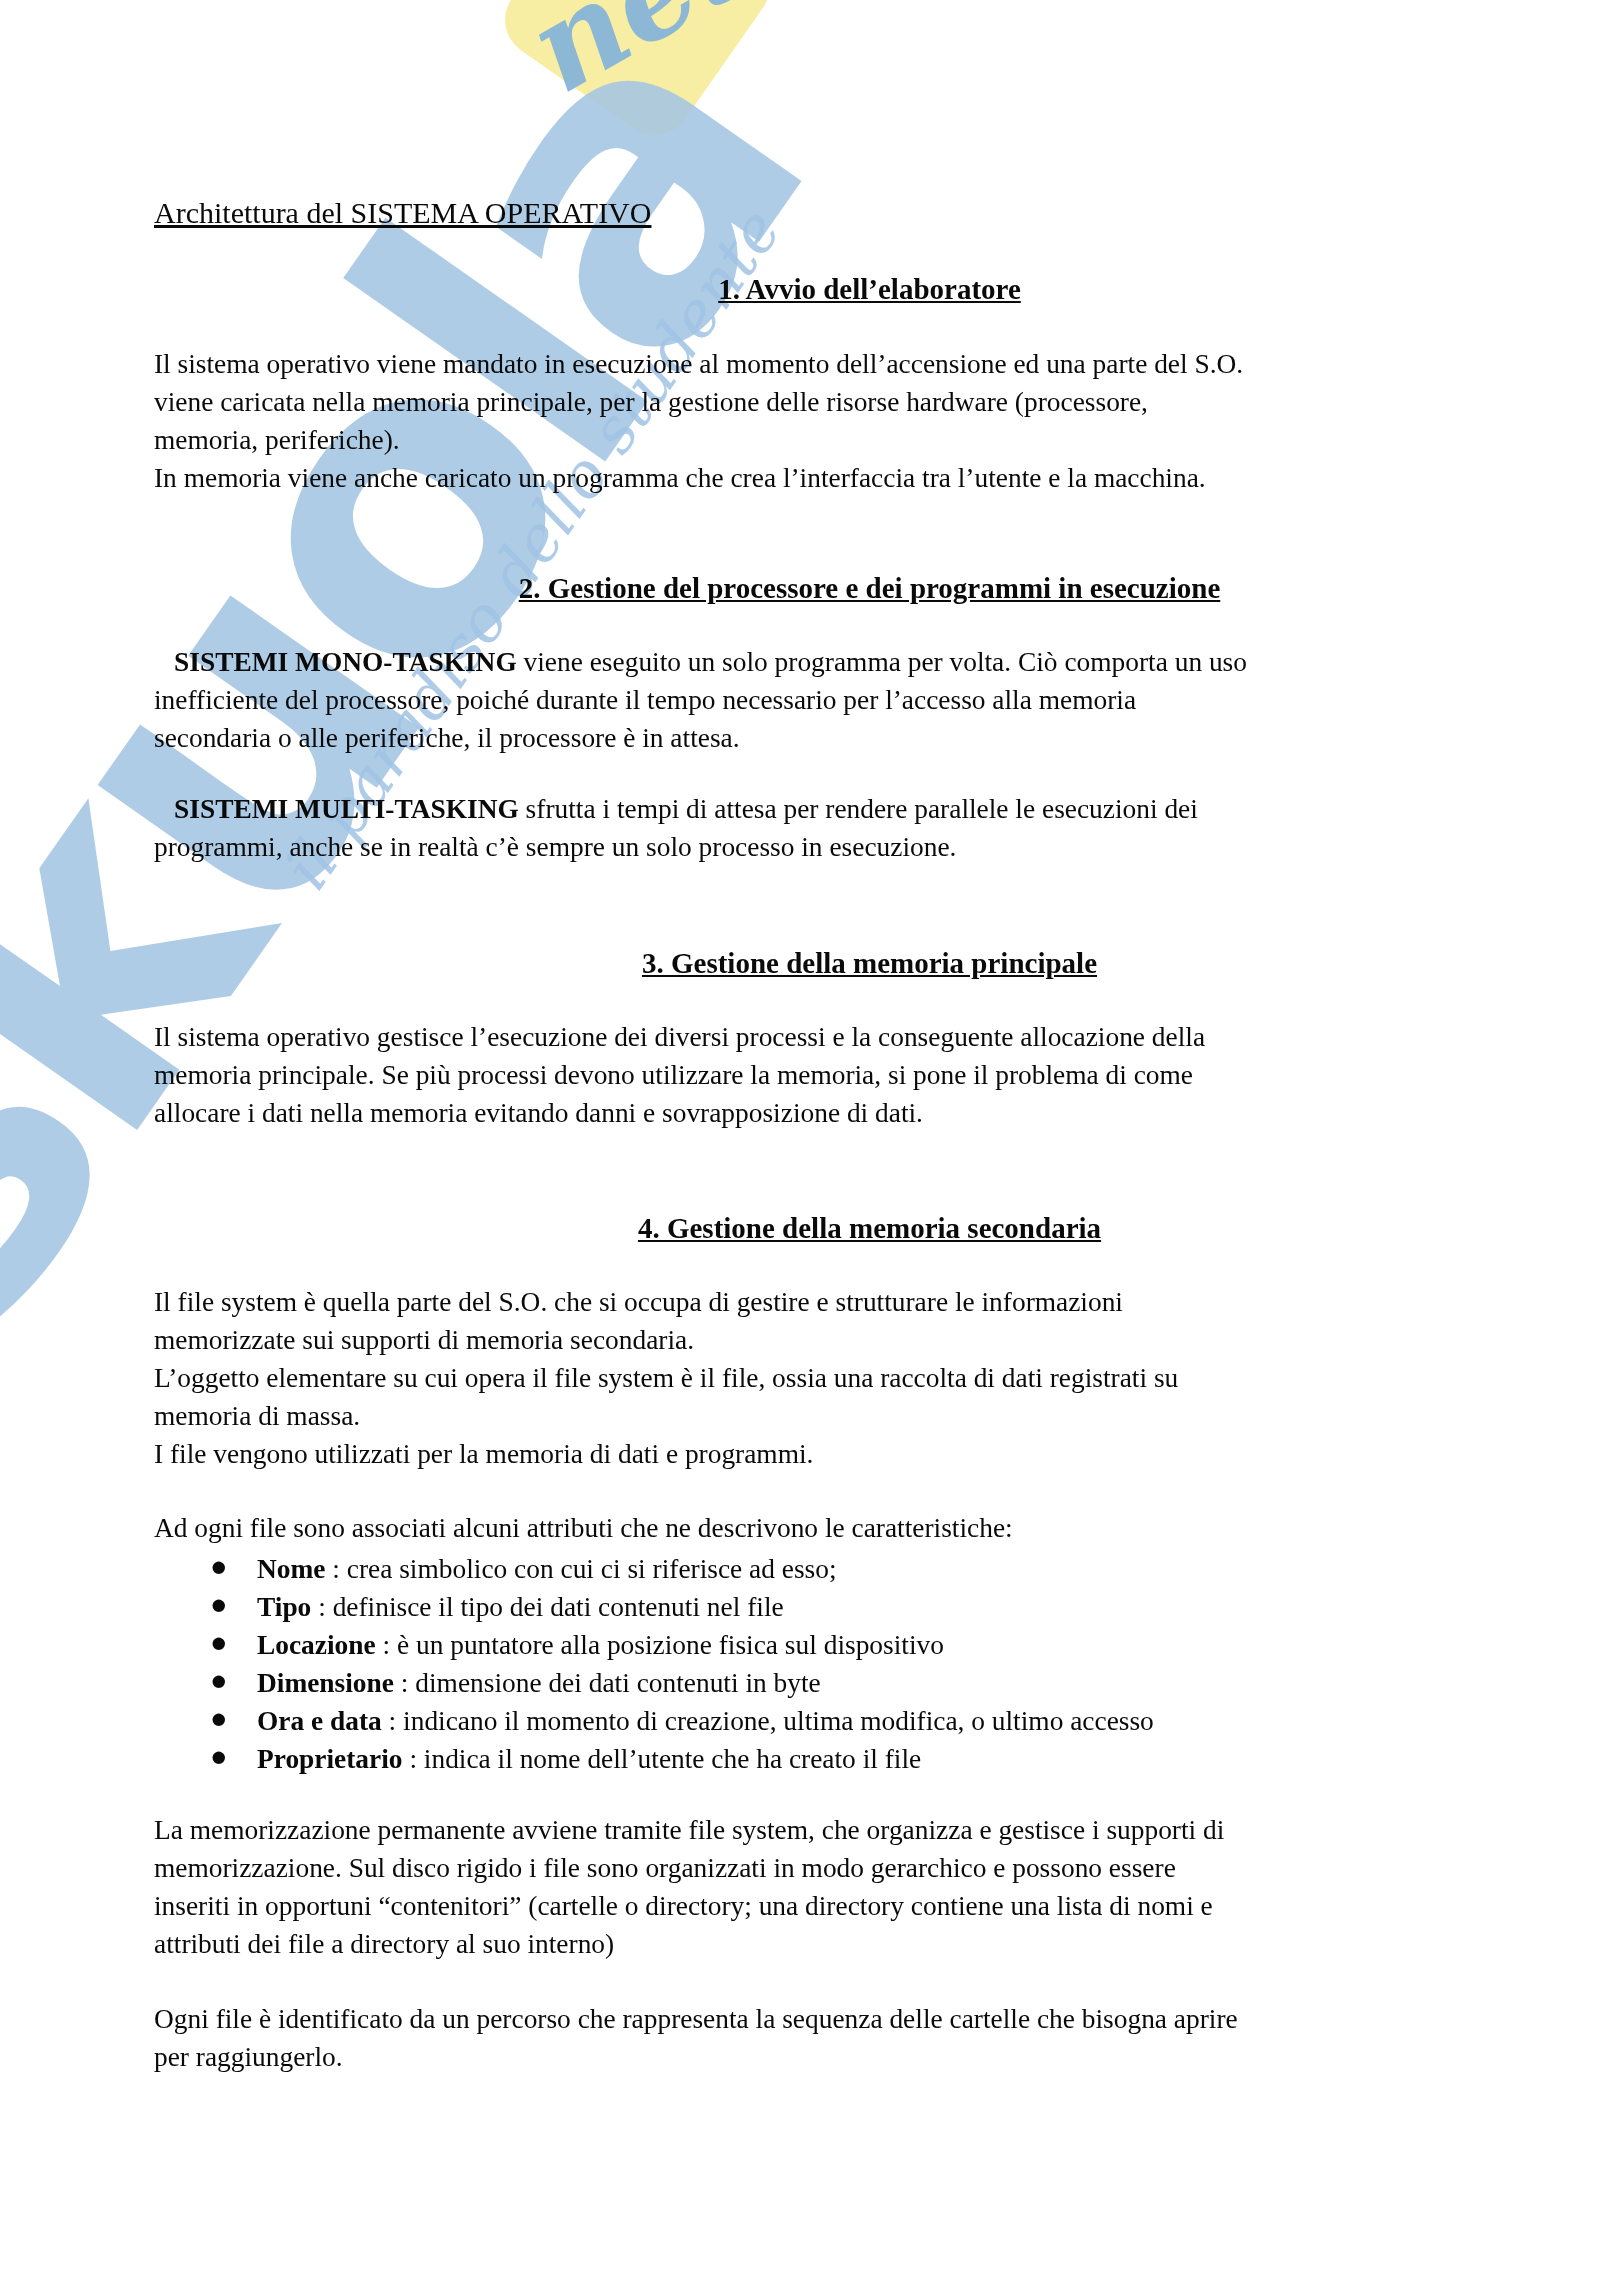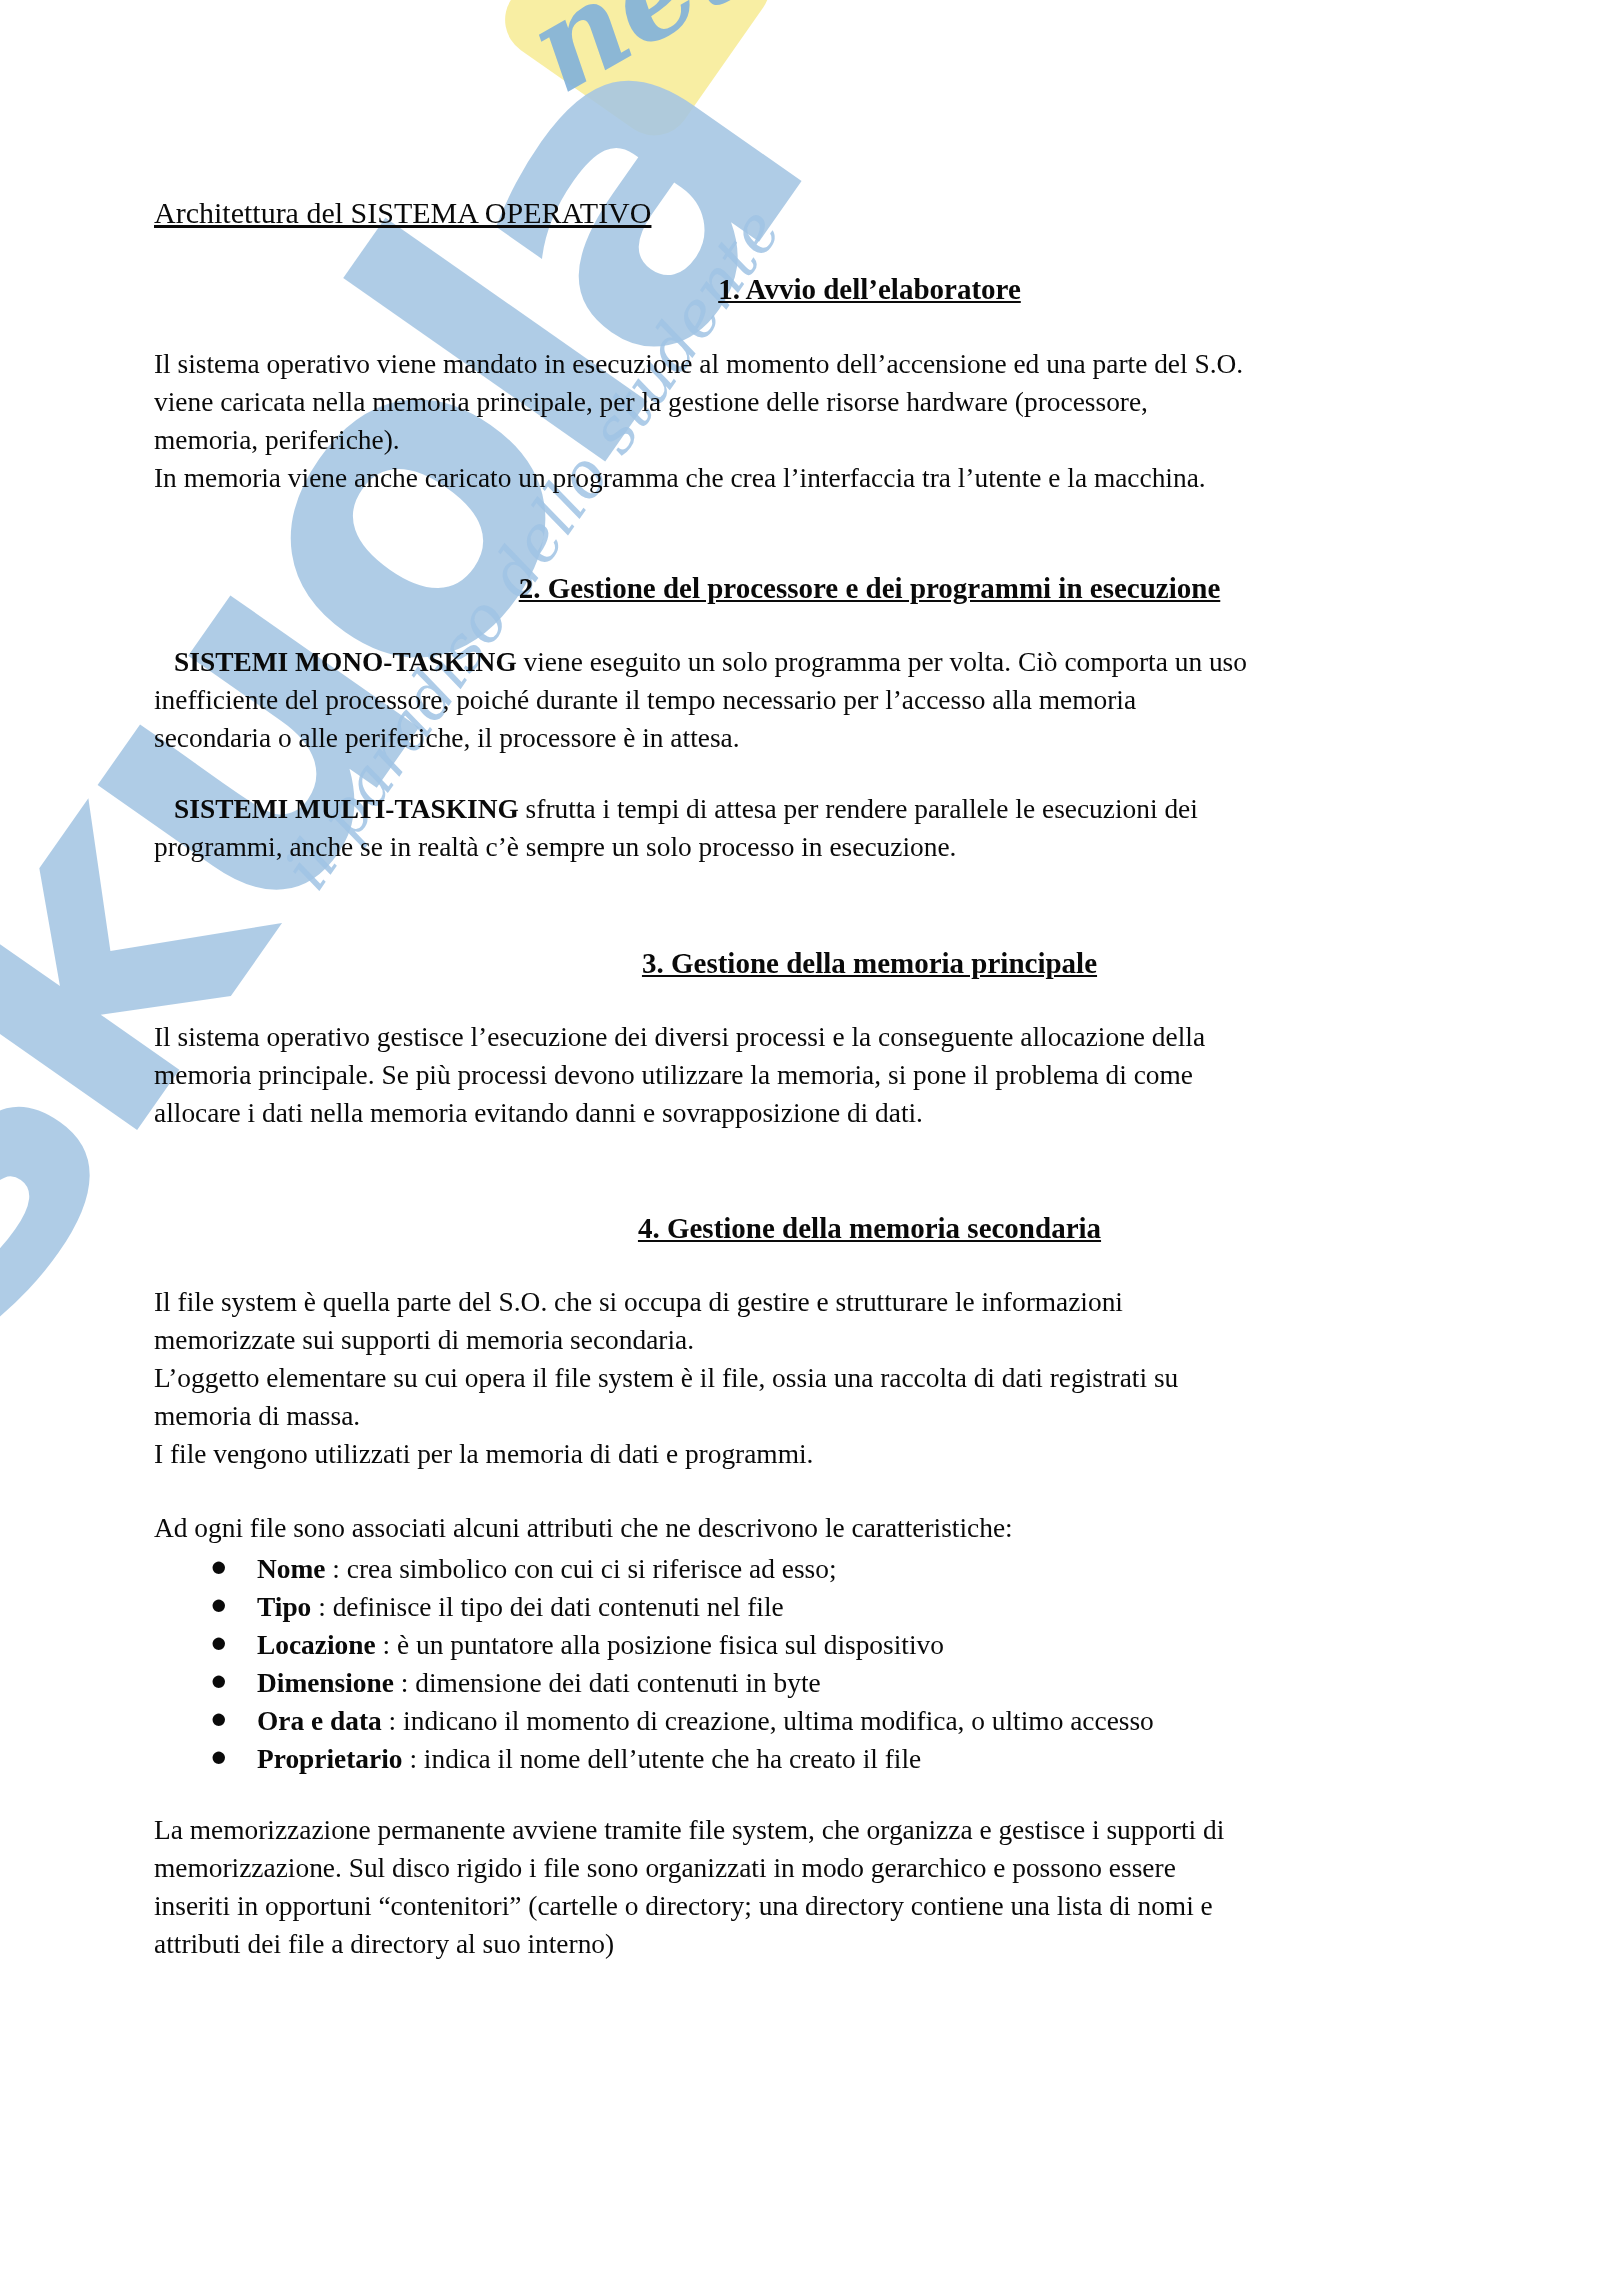--- a/index.html
+++ b/index.html
@@ -132,15 +132,17 @@
     <li><span class="bullet">●</span><b>Locazione</b><span> :  è un puntatore alla posizione fisica sul dispositivo</span></li>
     <li><span class="bullet">●</span><b>Dimensione</b><span> :  dimensione dei dati contenuti in byte</span></li>
     <li><span class="bullet">●</span><b>Ora e data</b><span> :  indicano il momento di creazione, ultima modifica, o ultimo accesso</span></li>
     <li><span class="bullet">●</span><b>Proprietario</b><span> : indica il nome dell’utente che ha creato il file</span></li>
   </ul>
 
   <div class="doc p" style="top:1811px">La memorizzazione permanente avviene tramite file system, che organizza e gestisce i supporti di
 memorizzazione. Sul disco rigido i file sono organizzati in modo gerarchico e possono essere
 inseriti in opportuni “contenitori” (cartelle o directory; una directory contiene una lista di nomi e
 attributi dei file a directory al suo interno)</div>
+  <div class="doc p" style="top:2000px">Ogni file è identificato da un percorso che rappresenta la sequenza delle cartelle che bisogna aprire
+per raggiungerlo.</div>
 
 </div>
 
 
 </body></html>

